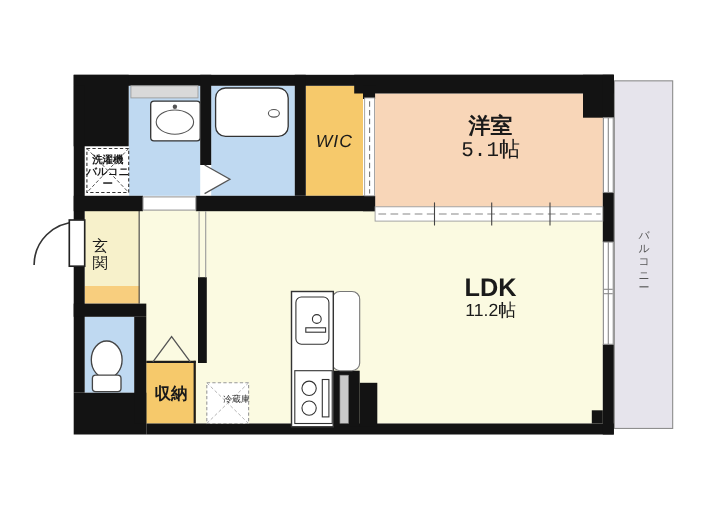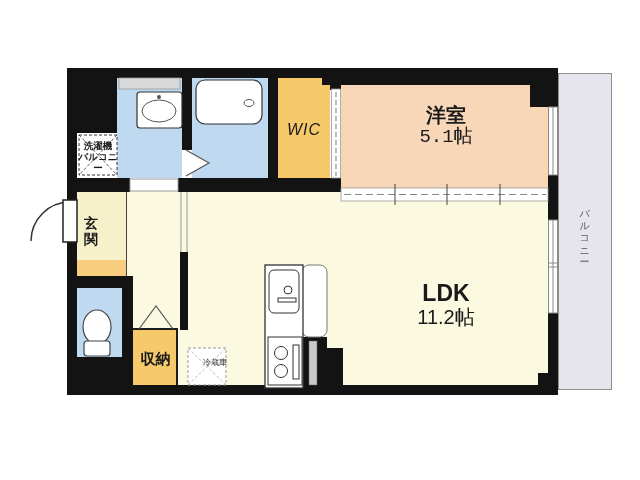--- a/index.html
+++ b/index.html
@@ -155,26 +155,26 @@
       <rect x="188" y="348" width="38" height="37" fill="#fff" stroke="#999" stroke-width="1" stroke-dasharray="3,2"></rect>
       <line x1="188" y1="348" x2="226" y2="385" stroke="#aaa" stroke-width="0.8" stroke-dasharray="3,2"></line>
       <line x1="226" y1="348" x2="188" y2="385" stroke="#aaa" stroke-width="0.8" stroke-dasharray="3,2"></line>
     </g>
   </svg>
 
   <div class="lbl" style="left:376px;top:104px;width:140px;">
     <span style="font-size:20px;font-weight:bold;">洋室</span><br>
     <span style="font-size:19px;font-family:Liberation Mono, monospace;">5.1帖</span>
   </div>
-  <div class="lbl" style="left:376px;top:280px;width:140px;">
+  <div class="lbl" style="left:376px;top:248px;width:140px;">
     <span style="font-size:23px;font-weight:600;">LDK</span><br>
-    <span style="font-size:20px;">11.2帖</span>
+    <span style="font-size:16px;">11.2帖</span>
   </div>
   <div class="lbl" style="left:278px;top:121px;width:52px;font-size:16px;letter-spacing:1px;font-style:italic;">WIC</div>
-  <div class="lbl" style="left:79px;top:215px;width:24px;font-size:14px;font-weight:bold;">玄関</div>
+  <div class="lbl" style="left:79px;top:215px;width:24px;font-size:14px;font-weight:normal;">玄関</div>
   <div class="lbl" style="left:133px;top:350px;width:45px;font-size:15px;font-weight:bold;">収納</div>
   <div class="lbl" style="left:74px;top:141px;width:48px;font-size:9.5px;font-weight:bold;">
     <span>洗濯機</span><br>
     <span>バルコニー</span>
   </div>
   <div class="lbl" style="left:188px;top:358px;width:54px;font-size:8px;">冷蔵庫</div>
 
 </div>
 
 </body></html>

